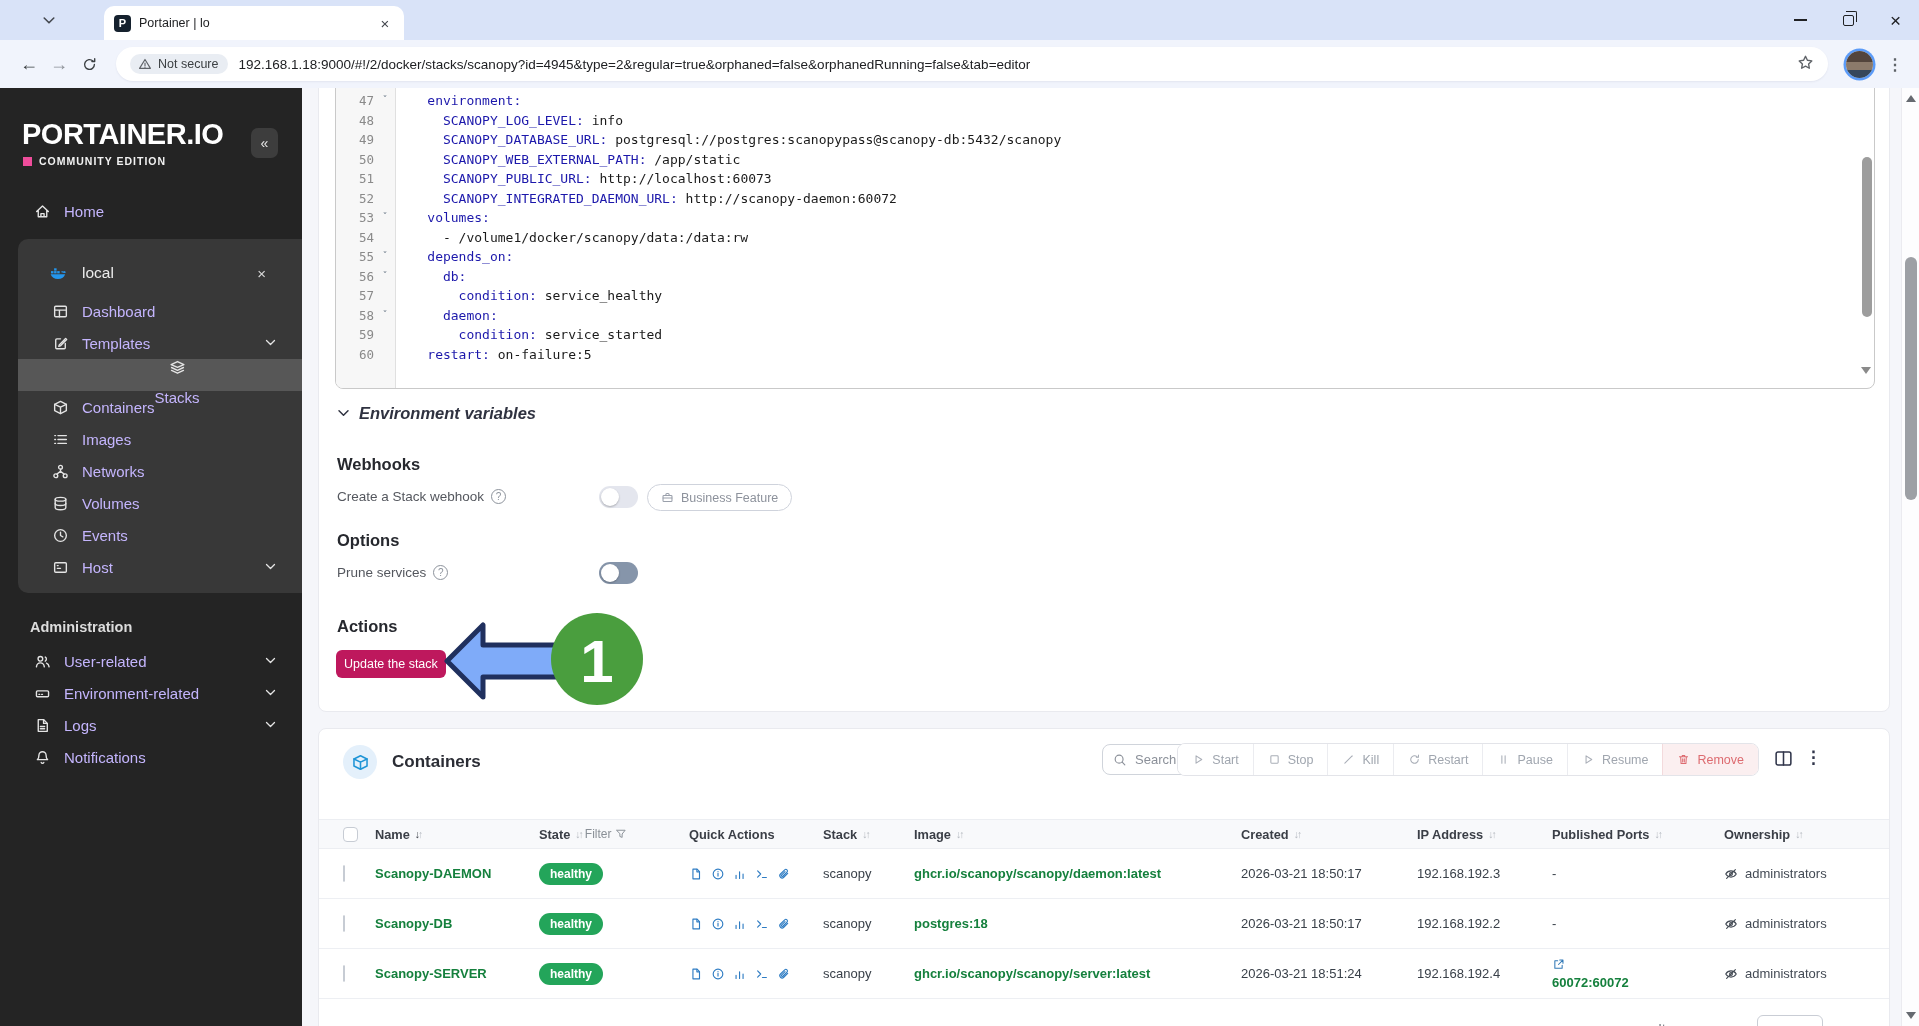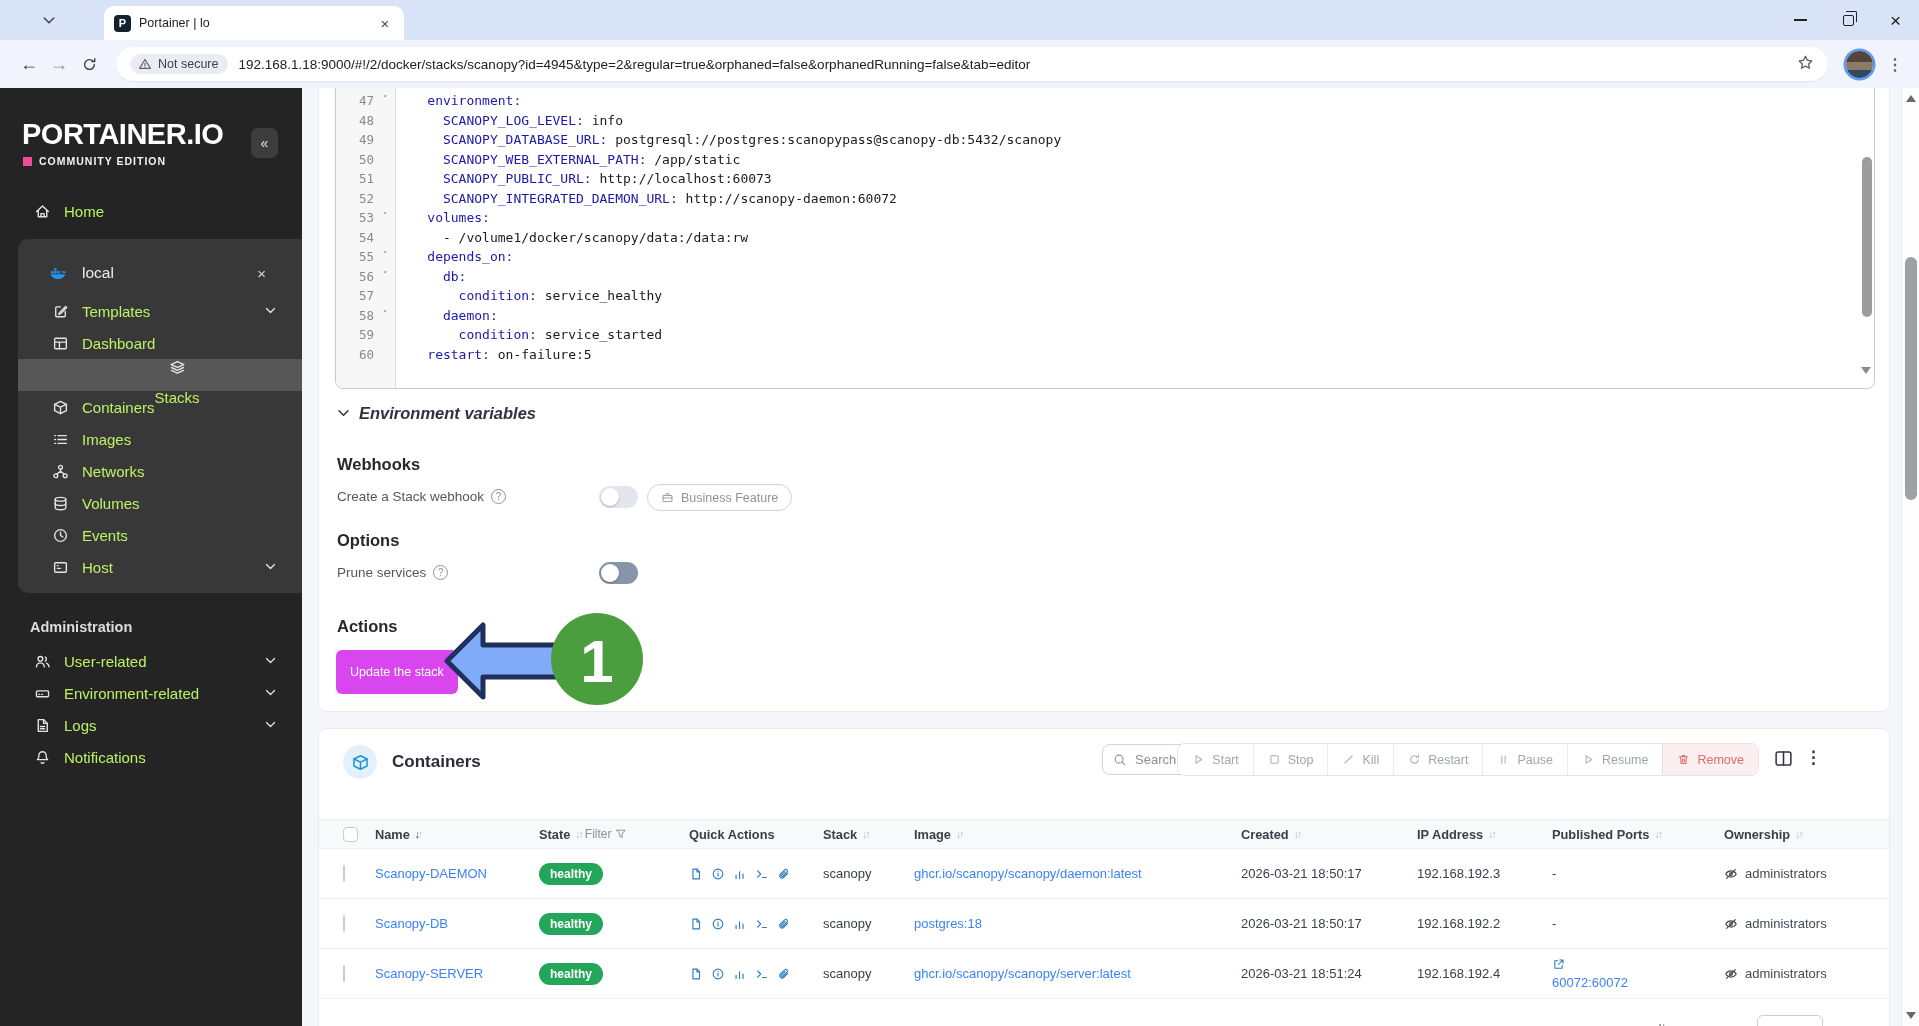--- a/index.html
+++ b/index.html
@@ -42,21 +42,21 @@
   .app { position:absolute; top:88px; left:0; right:0; bottom:0; display:flex; background:#f5f6fa; }
 
   
   .sidebar { width:302px; flex-shrink:0; background:#242424; color:#ececec; position:relative; padding-top:30px; }
   .logo { padding-left:22px; font-size:29px; font-weight:bold; letter-spacing:-0.5px; color:#fff; text-transform:uppercase; }
   .collapse-btn { position:absolute; right:24px; top:40px; width:27px; height:30px; background:#3d3d3d; border-radius:7px;
                   color:#e8e8e8; font-size:14px; display:flex; align-items:center; justify-content:center; }
   .edition { display:flex; align-items:center; gap:7px; padding-left:23px; margin-top:4px;
              font-size:10.5px; font-weight:bold; letter-spacing:1px; color:#f2f2f2; }
   .edition .sq { width:9px; height:9px; background:#ef4d9b; }
-  .mi { height:32px; display:flex; align-items:center; padding-left:34px; gap:13px; font-size:15px; color:#bef264; position:relative; }
+  .mi { height:32px; display:flex; align-items:center; padding-left:34px; gap:13px; font-size:15px; color:#c4b5fd; position:relative; }
   .mi svg { flex-shrink:0; stroke:#e4e4e4; }
   .mi .chev { position:absolute; right:26px; }
   .mi.sel { background:#575757;flex-direction:column; }
   .home-item { margin-top:28px; }
   .envpanel { margin:12px 0 0 18px; background:#383838; border-radius:10px 0 0 10px; padding:12px 0 10px; }
   .envhead { height:44px; display:flex; align-items:center; padding-left:30px; gap:14px; font-size:15.5px; position:relative; }
   .envhead .x { position:absolute; right:36px; color:#d9d9d9; font-size:15px; }
   .adminhdr { margin:26px 0 10px 30px; font-size:14.5px; font-weight:600; color:#dcdcdc; }
 
   
@@ -85,22 +85,22 @@
   .fieldlbl { position:absolute; left:18px; display:flex; align-items:center; gap:7px; font-size:13.5px; color:#54575e; }
   .qicon { width:15px; height:15px; border:1.2px solid #8d939c; border-radius:50%; color:#8d939c; font-size:10px;
            display:inline-flex; align-items:center; justify-content:center; }
   .toggle { position:absolute; left:280px; width:39px; height:22px; border-radius:11px; background:#e4e6ee; }
   .toggle .knob { position:absolute; left:2px; top:2px; width:18px; height:18px; border-radius:50%; background:#fff;
                   box-shadow:0 1px 2px rgba(0,0,0,.25); }
   .toggle.blue { background:#8695aa; }
   .bizpill { position:absolute; left:328px; height:27px; border:1px solid #cfd3dc; border-radius:14px; background:#fff;
              display:flex; align-items:center; gap:7px; padding:0 13px; font-size:12.5px; color:#8d929c; }
   .bizpill svg { stroke:#9aa0ab; }
-  .updatebtn { position:absolute; left:17px; top:791px; height:44px; background:#d946ef; color:#fff; border:none;
-               border-radius:6px; padding:0 14px; font-size:12.5px; font-family:inherit; }
+  .updatebtn { position:absolute; left:17px; top:791px; height:28px; background:#be185d; color:#fff; border:none;
+               border-radius:6px; padding:0 8px; font-size:12.5px; font-family:inherit; }
   .annot { position:absolute; left:120px; top:748px; }
 
   
   .ctitle { position:absolute; left:24px; top:16px; display:flex; align-items:center; gap:15px; }
   .cubecircle { width:34px; height:34px; border-radius:50%; background:#e4f0fb; display:flex; align-items:center; justify-content:center; }
   .ctitle .t { font-size:17px; font-weight:700; color:#2b2d35; }
   .searchbox { position:absolute; left:749px; top:15px; width:216px; height:31px; border:1px solid #d0d4db; border-radius:8px;
                background:#fff; display:flex; align-items:center; padding:0 10px; gap:8px;margin-left:34px; }
   .searchbox input { border:none; outline:none; flex:1; font-size:13px; font-family:inherit; color:#333; min-width:0; background:transparent; }
   .searchbox input::placeholder { color:#8b9099; }
@@ -119,21 +119,21 @@
   .tblgrid { display:grid; grid-template-columns:56px 164px 150px 134px 91px 327px 176px 135px 172px 1fr; align-items:center; }
   .thead { position:absolute; left:0; right:0; top:90px; height:30px; background:#f8f9fb;
            border-top:1px solid #eceef2; border-bottom:1px solid #eceef2; font-size:12.8px; font-weight:600; color:#3a3e46; }
   .thead .hc { display:flex; align-items:center; gap:3px; }
   .sort { font-size:10.5px; color:#b8bcc3; letter-spacing:-2px; margin-left:2px; }
   .sort .on { color:#41454d; }
   .fltr { display:flex; align-items:center; gap:4px; font-weight:400; font-size:12px; color:#8a9097; }
   .trow { position:absolute; left:0; right:0; height:50px; border-bottom:1px solid #edeff3; font-size:13px; color:#394049; }
   .r0 { top:120px; } .r1 { top:170px; } .r2 { top:220px; }
   .cb { width:15px; height:15px; border:1px solid #c7ccd4; border-radius:4px; background:#fff; margin-left:24px; }
-  .link { color:#3b82f6; text-decoration:none; }
+  .link { color:#15803d; text-decoration:none;font-weight:bold; }
   .badge { display:inline-block; background:#23a55a; color:#fff; font-size:12px; font-weight:bold; padding:4px 11px; border-radius:12px; }
   .qa { display:flex; gap:8px; align-items:center; }
   .qa svg { stroke:#2e7cc3; }
   .own { display:flex; align-items:flex-end; gap:7px; color:#434a54; }
   .own svg { stroke:#434a54; }
   .portlink { display:flex; flex-direction:column; gap:4px; font-size:13px; }
   .portlink svg { stroke:#337ab7; }
   .tfoot { position:absolute; left:0; right:0; top:278px; height:60px; display:flex; justify-content:flex-end;
            align-items:flex-start; gap:12px; padding:8px 66px 0 0; }
   .tfoot .lbl { font-size:13px; color:#6d727b; margin-top:6px; }
@@ -228,34 +228,34 @@
               <path d="M.6 9.3h14.5c-.7 2.9-3.4 4.7-7.2 4.7C4.3 14 1.7 12.3.6 9.3z"></path>
               <path d="M10.8 6.9c.7-.8 2-.9 2.8-.3.4-.5 1.2-.8 2-.6l-.7 1.1c.8.3 1.3.7 1.3.7l-2.1.3z"></path>
             </g>
           </svg>
           <span>local</span>
           <span class="x">×</span>
         </div>
 
         <div class="mi">
           <svg class="ic" width="17" height="17" viewBox="0 0 16 16">
+            <rect x="2.5" y="3" width="11" height="10" rx="1"></rect>
+              <path d="M2.5 6.7h11M7 6.7V13"></path>
+          </svg>
+          <span>Dashboard</span>
+        </div>
+        <div class="mi">
+          <svg class="ic" width="17" height="17" viewBox="0 0 16 16">
             <path d="M12.5 8v4a1 1 0 0 1-1 1H4.5a1 1 0 0 1-1-1V4.6a1 1 0 0 1 1-1H8"></path>
               <path d="m6.8 9.3 6-6.1 1 1-6 6.1-1.4.4z"></path>
           </svg>
           <span>Templates</span>
           <svg class="ic chev" width="11" height="8" viewBox="0 0 10 8">
               <path d="m1 1.5 4 4 4-4"></path>
             </svg>
-        </div>
-        <div class="mi">
-          <svg class="ic" width="17" height="17" viewBox="0 0 16 16">
-            <rect x="2.5" y="3" width="11" height="10" rx="1"></rect>
-              <path d="M2.5 6.7h11M7 6.7V13"></path>
-          </svg>
-          <span>Dashboard</span>
         </div>
         <div class="mi sel">
           <svg class="ic" width="17" height="17" viewBox="0 0 16 16">
             <path d="m8 2.4 6 2.8L8 7.9 2 5.2z"></path>
               <path d="m2.4 8 5.6 2.6L13.6 8M2.4 10.8 8 13.4l5.6-2.6"></path>
           </svg>
           <span>Stacks</span>
         </div>
         <div class="mi">
           <svg class="ic" width="17" height="17" viewBox="0 0 16 16">

